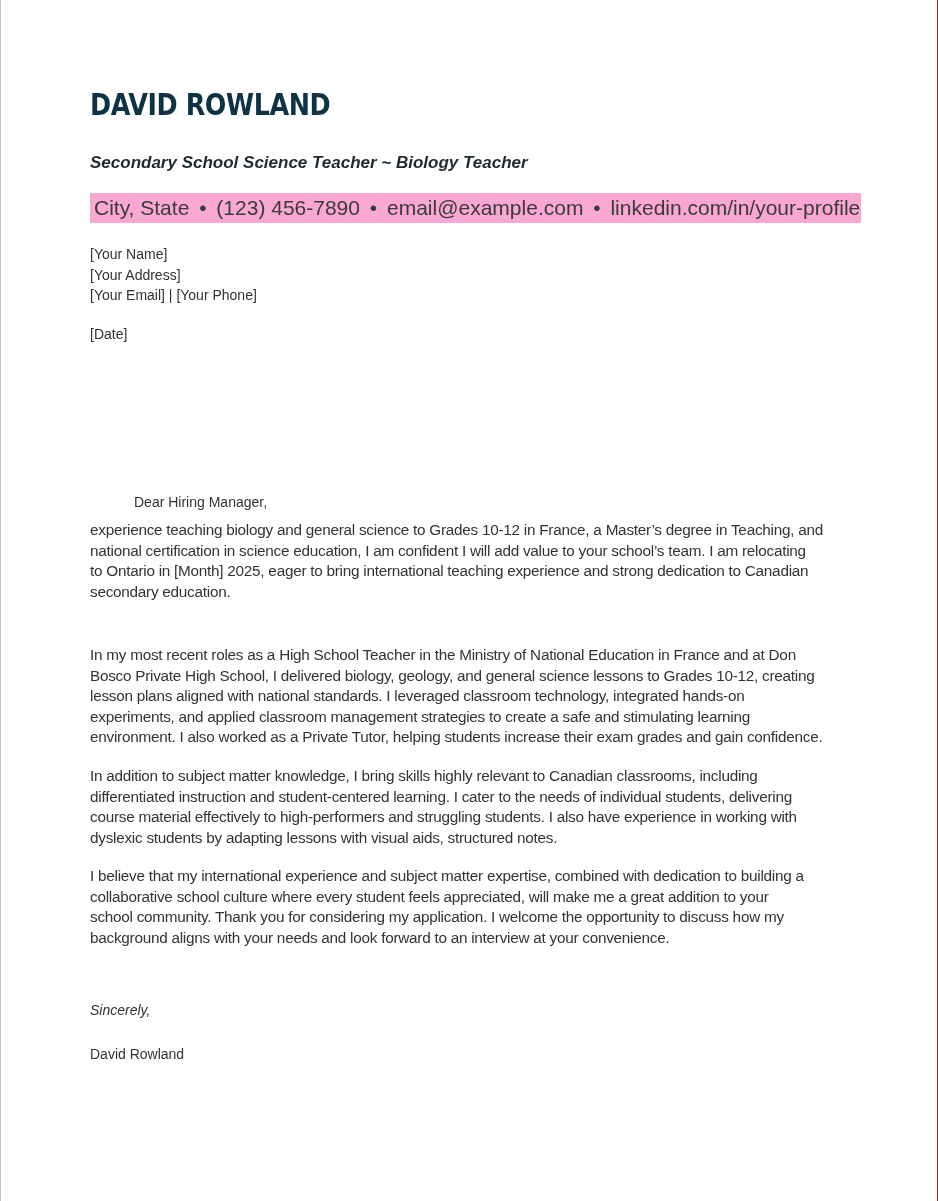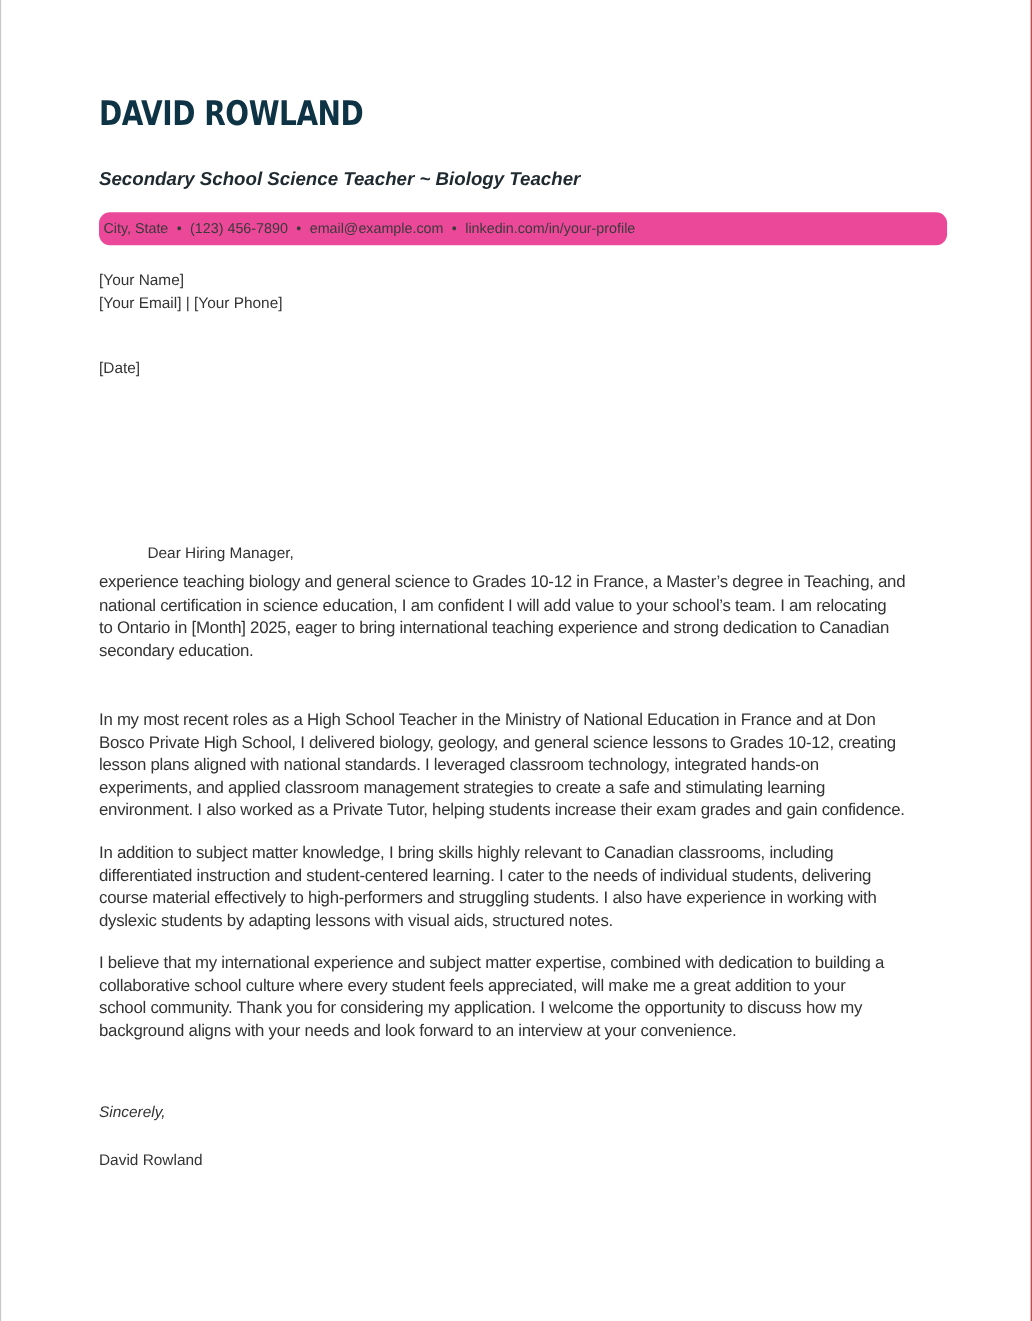--- a/index.html
+++ b/index.html
@@ -49,28 +49,27 @@
       font-size: 17px;
       color: #1f2a30;
       white-space: nowrap;
     }
     .contact-bar {
       position: absolute;
       left: 89px;
       top: 193px;
       width: 771px;
       height: 30px;
-      background: #ec4899;
+      background: #f9a8d4;
       box-sizing: border-box;
       padding-left: 4px;
       line-height: 30px;
-      font-size: 13px;
+      font-size: 21px;
       color: #3a3a3a;
       white-space: nowrap;
-      border-radius: 10px;
     }
     .contact-bar span.sep {
       margin: 0 4px;
     }
     .body-text {
       position: absolute;
       left: 89px;
       width: 780px;
       font-family: "Liberation Sans", sans-serif;
       font-size: 14px;
@@ -107,20 +106,21 @@
     <span class="sep">•</span>
     <span>(123) 456-7890</span>
     <span class="sep">•</span>
     <span>email@example.com</span>
     <span class="sep">•</span>
     <span>linkedin.com/in/your-profile</span>
   </div>
 
   <div class="body-text" style="top:244px;">
     <span class="line">[Your Name]</span>
+    <span class="line">[Your Address]</span>
     <span class="line">[Your Email] | [Your Phone]</span>
   </div>
 
   <div class="body-text" style="top:324px;">
     <span class="line">[Date]</span>
   </div>
 
 
   <div class="body-text" style="top:492px;margin-left:44px;">
     <span class="line">Dear Hiring Manager,</span>

